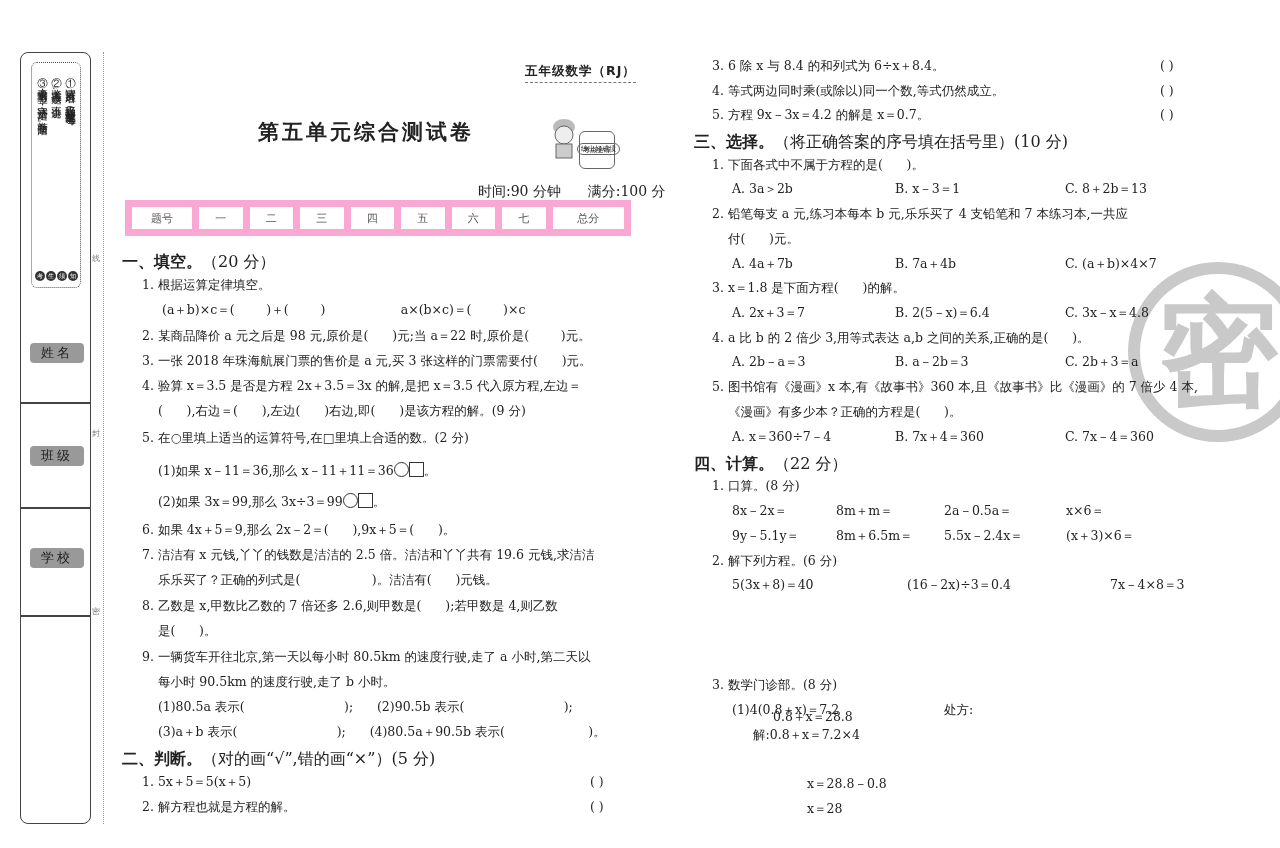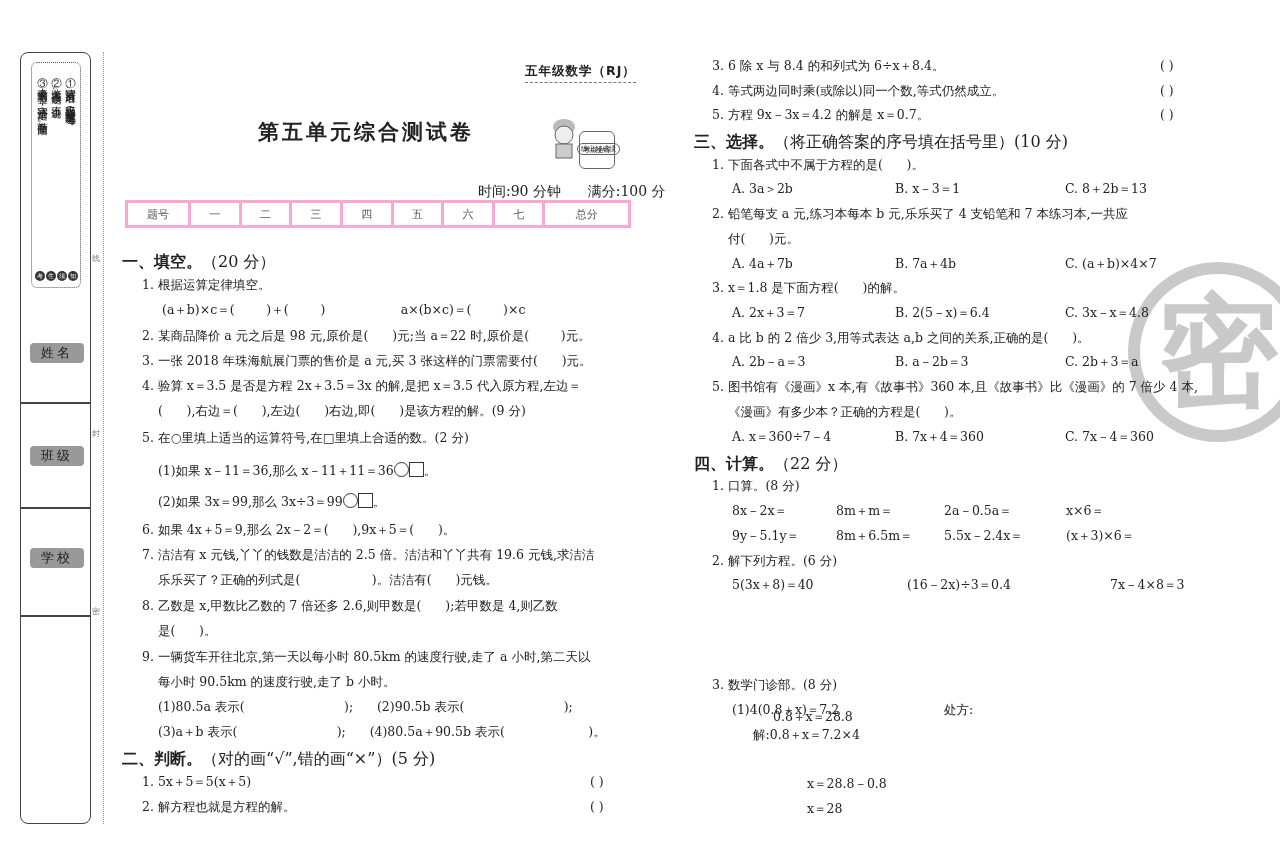--- a/index.html
+++ b/index.html
@@ -16,21 +16,21 @@
   .field-label{left:30px;width:54px;height:20px;background:#999;border-radius:4px;color:#222;
        font-size:13px;text-align:center;line-height:20px;letter-spacing:3px;}
   .fold{left:103px;top:52px;height:772px;border-left:1.5px dotted #999;}
   .foldmark{left:92px;font-size:8px;color:#777;}
   
   .grade{left:525px;top:63px;font-family:"DejaVu Sans","Liberation Sans",sans-serif;font-size:12.5px;font-weight:bold;border-bottom:1px dashed #777;padding-bottom:2px;letter-spacing:1px;}
   .title{left:258px;top:118px;font-size:21px;font-weight:bold;letter-spacing:3px;}
   .mascot{left:547px;top:113px;width:85px;height:50px;}
   .meta{left:478px;top:183px;font-size:14px;}
   table.score{position:absolute;left:125px;top:200px;width:506px;border-collapse:collapse;font-size:11px;color:#555;}
-  table.score td{border:3px solid #f9a8d4;height:20px;text-align:center;}
+  table.score td{border:7px solid #f9a8d4;height:20px;text-align:center;}
   .sec{font-size:16px;font-weight:bold;}
   .sec .sub{font-weight:normal;}
   .line{font-size:12.5px;white-space:pre;}
   .paren{position:absolute;font-size:12.5px;}
   
   .stamp{left:1128px;top:262px;width:180px;height:180px;border:12px solid #c9c9c9;border-radius:50%;box-sizing:border-box;
          color:#c9c9c9;font-size:120px;line-height:155px;text-align:center;font-family:"DejaVu Sans","Liberation Sans",sans-serif;font-weight:bold;}
   .c{display:inline-block;width:13px;height:13px;border:1px solid #333;border-radius:50%;vertical-align:-2px;}
   .s{display:inline-block;width:13px;height:13px;border:1px solid #333;vertical-align:-2px;}
 </style>

